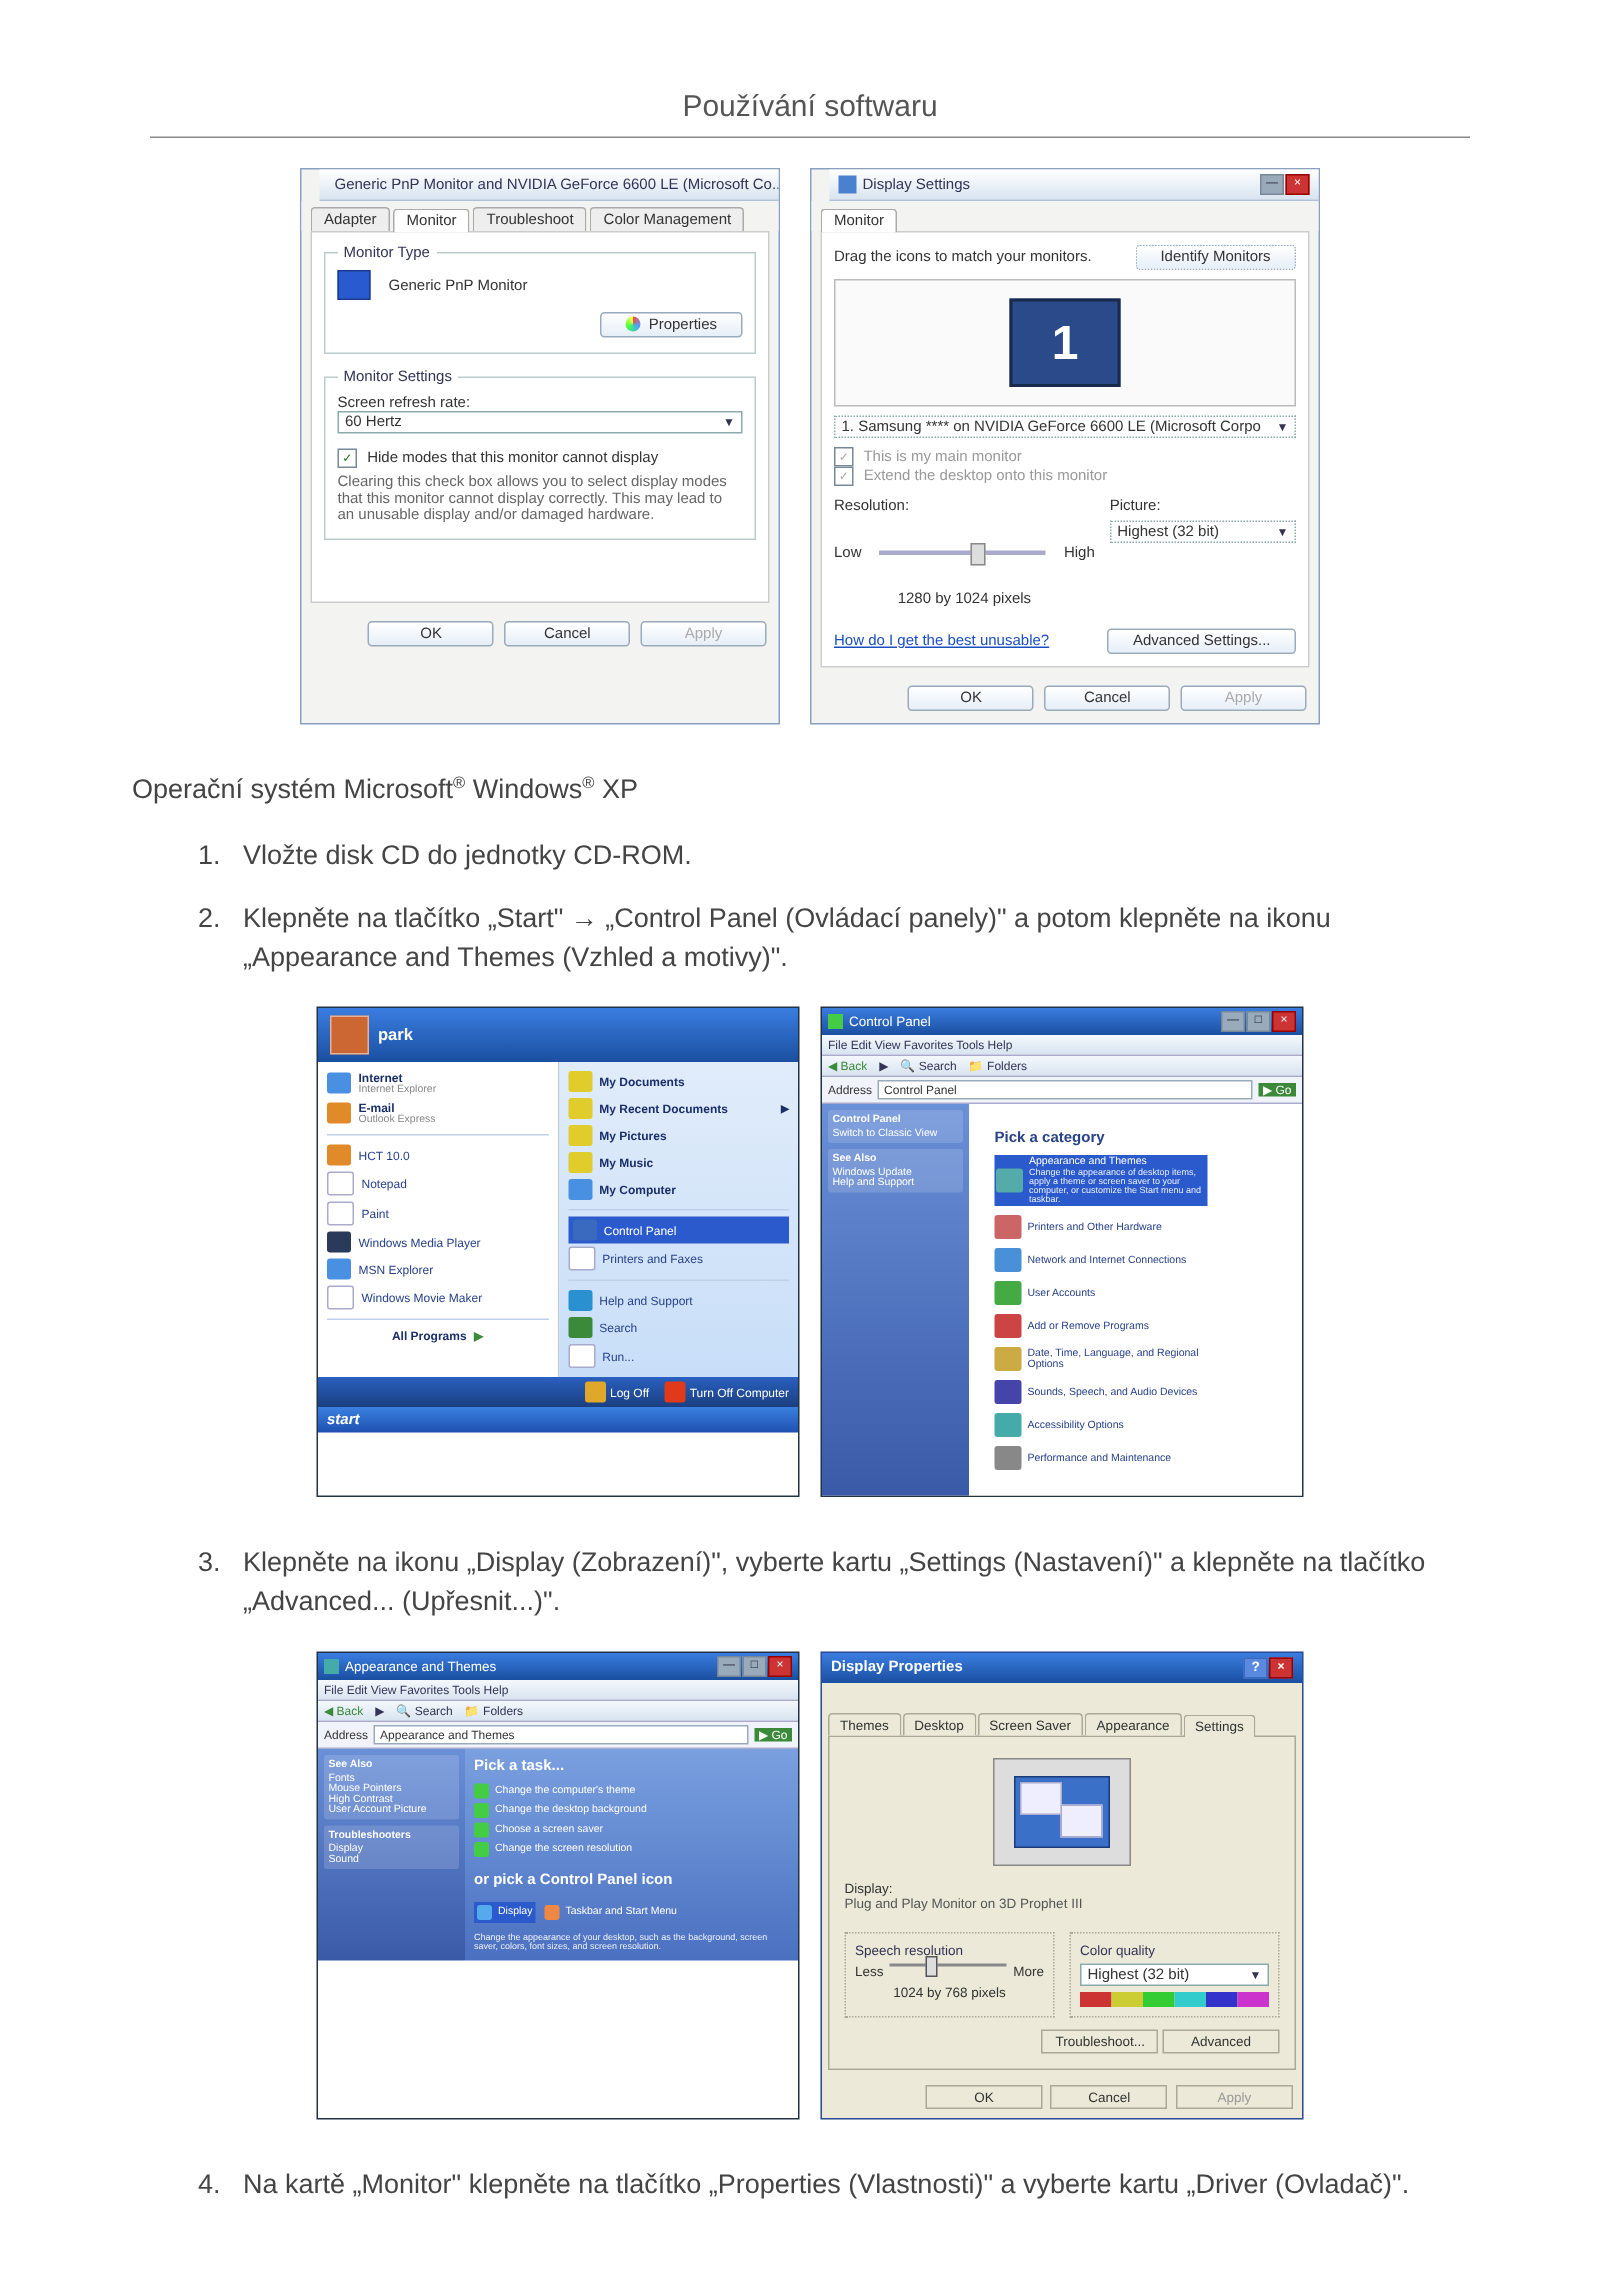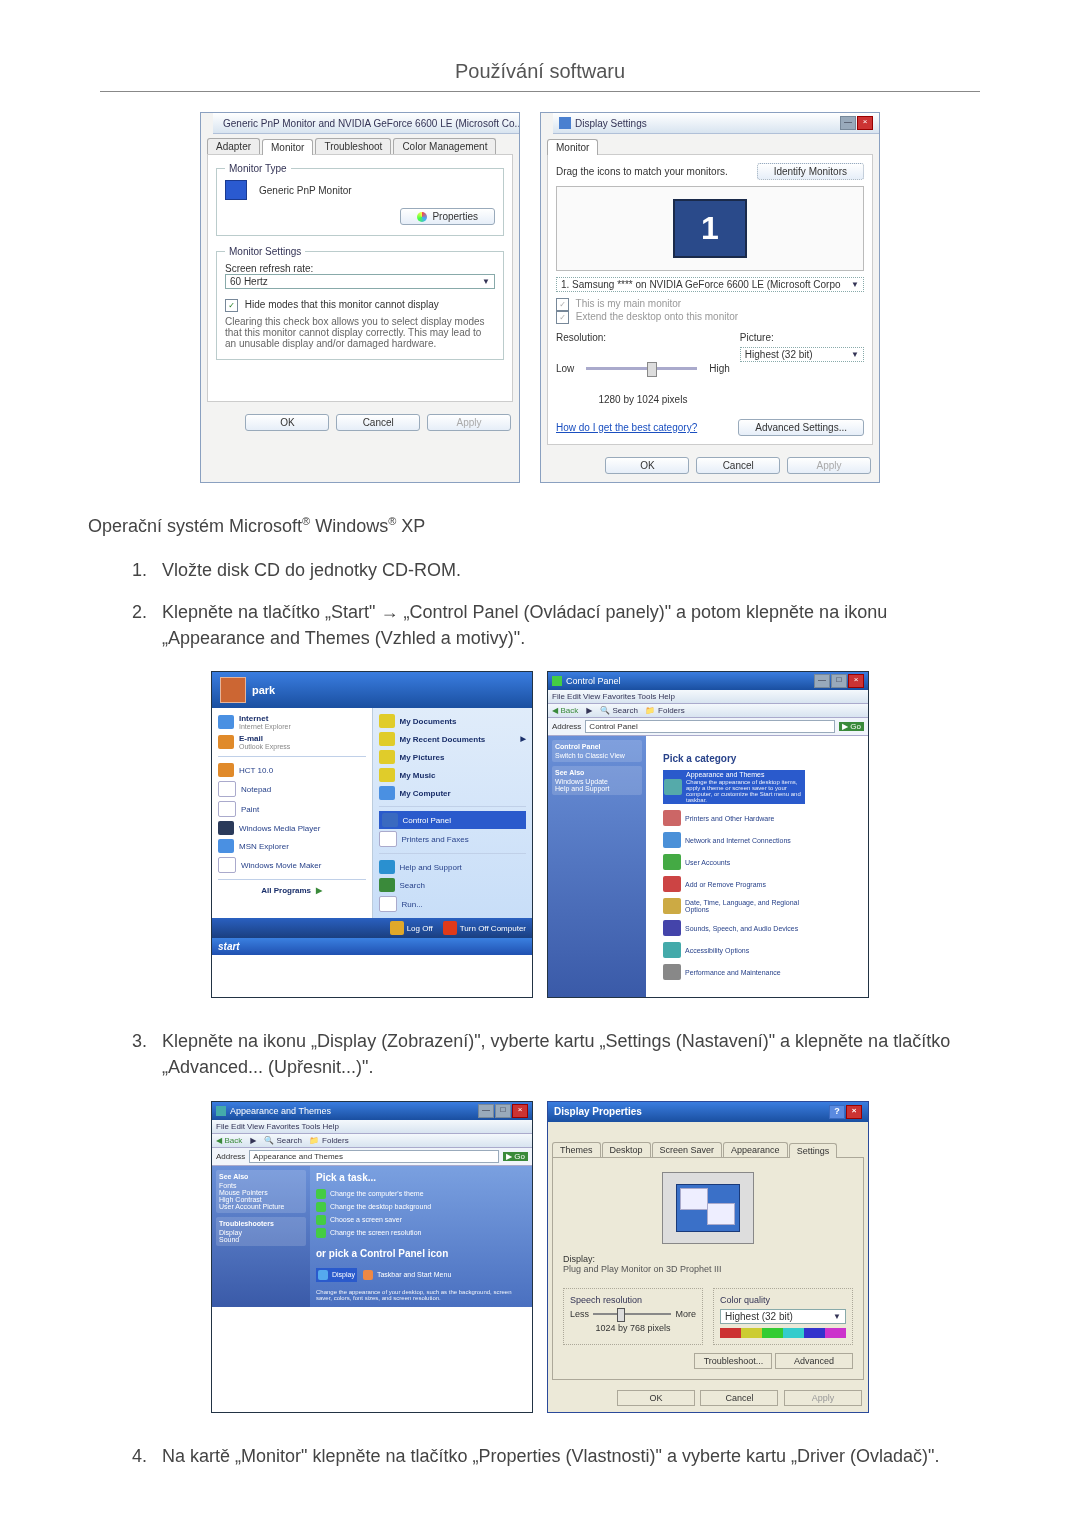--- a/index.html
+++ b/index.html
@@ -315,21 +315,21 @@
     position:relative;
   }
   .dp-screen .win { width:26px;height:20px;background:#eef;border:1px solid #aac;position:absolute;}
   .dp-group { border:1px dotted #aca899; padding:6px; margin-top:8px;}
   .dp-btn {
     display:inline-block; border:1px solid #aca899; background:#ece9d8;
     padding:2px 8px; font-size:9px; min-width:60px; text-align:center;
   }
   .dp-buttons { text-align:right; padding:6px;}
   .dp-buttons .dp-btn { margin-left:3px;}
-  .dp-slider { display:flex; align-items:center; gap:4px; margin:4px 0;}
+  .dp-slider { display:flex; align-items:flex-start; gap:4px; margin:4px 0;}
   .dp-slider .trk { flex:1; height:2px; background:#888; position:relative;}
   .dp-slider .th { position:absolute; width:6px; height:12px; background:#ddd; border:1px solid #555; top:-5px; left:30%;}
   .quality-bar {
     height:10px; display:flex;
   }
   .quality-bar span{flex:1;}
 </style>
 </head>
 <body>
 
@@ -435,21 +435,21 @@
           </div>
           <div style="flex:1;">
             <div>Picture:</div>
             <div class="select" style="border-style:dotted; margin-top:4px;">
               <span>Highest (32 bit)</span>
               <span class="caret">▼</span>
             </div>
           </div>
         </div>
         <div style="display:flex; justify-content:space-between; align-items:center; margin-top:14px;">
-          <span class="link">How do I get the best category?</span>
+          <span class="link">How do I get the best unusable?</span>
           <span class="btn">Advanced Settings...</span>
         </div>
       </div>
       <div class="dialog-buttons">
         <span class="btn">OK</span>
         <span class="btn">Cancel</span>
         <span class="btn disabled">Apply</span>
       </div>
     </div>
   </div>

